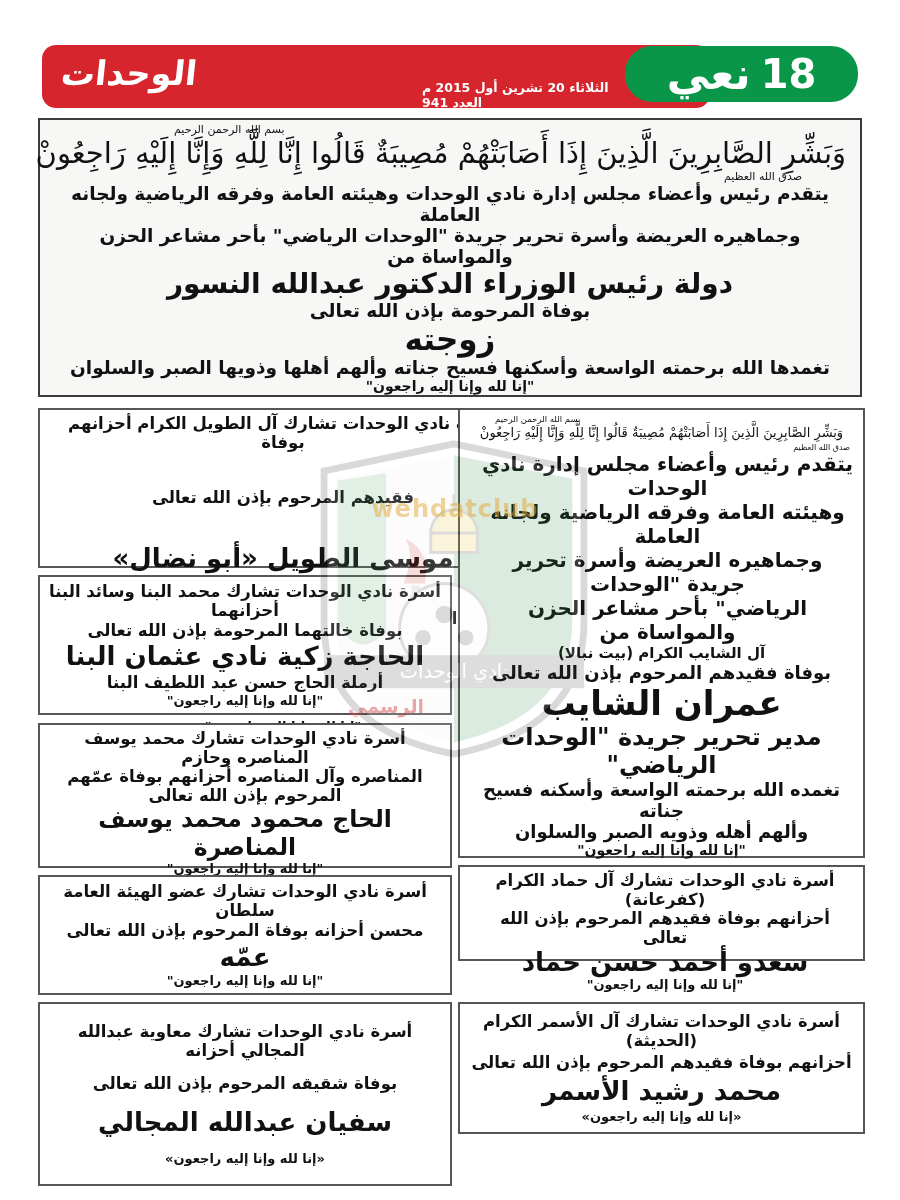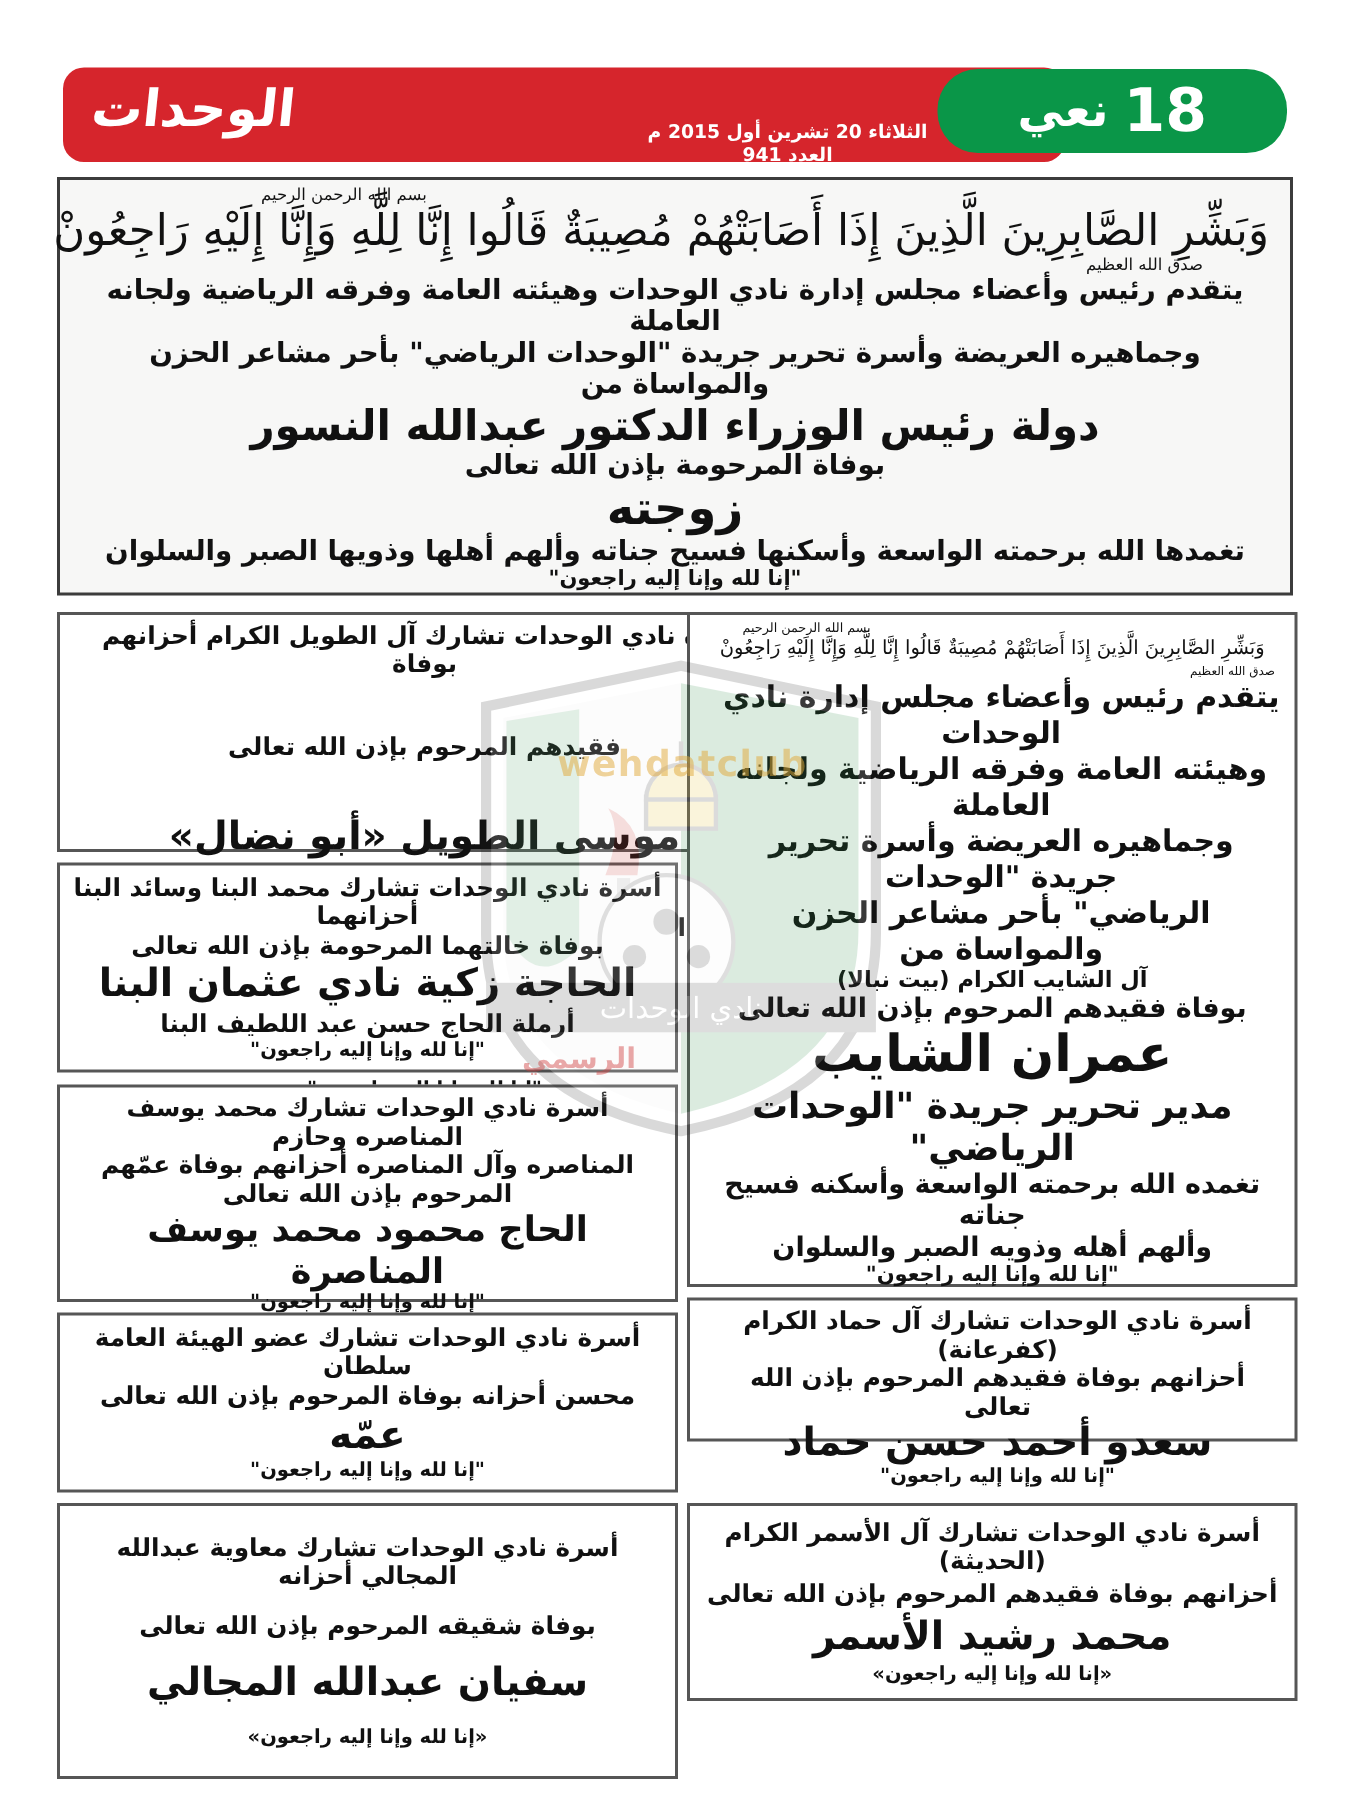--- a/index.html
+++ b/index.html
@@ -4,27 +4,27 @@
 <style>
   html,body{margin:0;padding:0;background:#fff;}
   .page{position:relative;width:900px;height:1200px;background:#ffffff;overflow:hidden;
         font-family:"DejaVu Sans",sans-serif;color:#111;direction:rtl;}
 
   
   .hdr-red{position:absolute;left:42px;top:45px;width:668px;height:63px;
            background:#d6252c;border-radius:14px;z-index:1;}
   .brand{position:absolute;left:54px;top:53px;width:150px;text-align:center;
          font-size:34px;font-weight:bold;color:#fff;transform:skewX(-6deg);z-index:2;}
-  .dateline{position:absolute;left:422px;top:80px;width:206px;text-align:center;
+  .dateline{position:absolute;left:422px;top:80px;width:206px;text-align:left;
             color:#fff;font-size:12.5px;font-weight:bold;z-index:2;}
   .hdr-green{position:absolute;left:625px;top:46px;width:233px;height:56px;
              background:#0a9648;border-radius:27px;display:flex;align-items:center;
              justify-content:center;gap:10px;color:#fff;font-weight:bold;z-index:3;}
   .pagenum{font-size:40px;line-height:1;}
-  .seclabel{font-size:31px;line-height:1;text-align:right;}
+  .seclabel{font-size:43px;line-height:1;text-align:right;}
 
   
   .main-box{position:absolute;left:38px;top:118px;width:824px;height:279px;
             background:#f7f7f6;border:2px solid #3c3c3c;box-sizing:border-box;
             display:flex;flex-direction:column;justify-content:space-evenly;
             align-items:center;text-align:center;padding:3px 14px;}
   .verse-block{width:100%;}
   .basmala{font-size:11px;text-align:left;padding-left:120px;direction:rtl;}
   .verse-main{font-size:29px;font-weight:normal;letter-spacing:1px;white-space:nowrap;}
   .verse-close{font-size:11px;text-align:right;padding-right:44px;}

